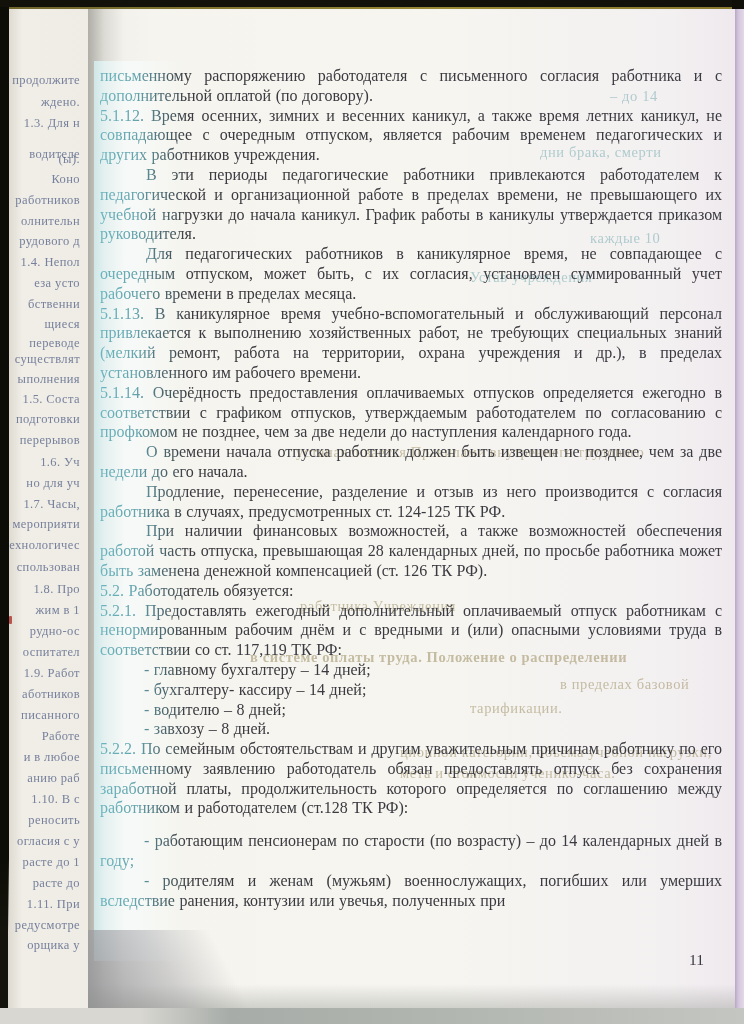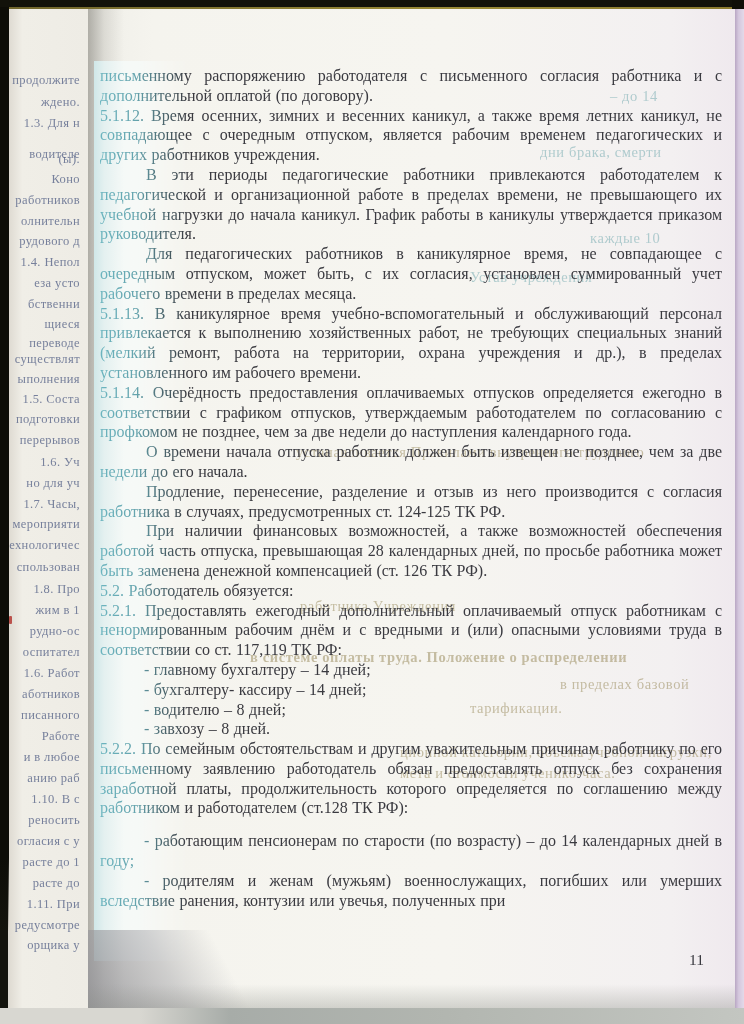--- a/index.html
+++ b/index.html
@@ -90,21 +90,21 @@
     <span class="mfrag" style="top: 446px;">1.6. Уч</span>
     <span class="mfrag" style="top: 467px;">но для уч</span>
     <span class="mfrag" style="top: 488px;">1.7. Часы,</span>
     <span class="mfrag" style="top: 508px;">мероприяти</span>
     <span class="mfrag" style="top: 529px;">технологичес</span>
     <span class="mfrag" style="top: 551px;">спользован</span>
     <span class="mfrag" style="top: 573px;">1.8. Про</span>
     <span class="mfrag" style="top: 594px;">жим в 1</span>
     <span class="mfrag" style="top: 615px;">рудно-ос</span>
     <span class="mfrag" style="top: 636px;">оспитател</span>
-    <span class="mfrag" style="top: 657px;">1.6. Работ</span>
+    <span class="mfrag" style="top: 657px;">1.9. Работ</span>
     <span class="mfrag" style="top: 678px;">аботников</span>
     <span class="mfrag" style="top: 699px;">писанного</span>
     <span class="mfrag" style="top: 720px;">Работе</span>
     <span class="mfrag" style="top: 741px;">и в любое</span>
     <span class="mfrag" style="top: 762px;">анию раб</span>
     <span class="mfrag" style="top: 783px;">1.10. В с</span>
     <span class="mfrag" style="top: 804px;">реносить</span>
     <span class="mfrag" style="top: 825px;">огласия с у</span>
     <span class="mfrag" style="top: 846px;">расте до 1</span>
     <span class="mfrag" style="top: 867px;">расте до</span>

